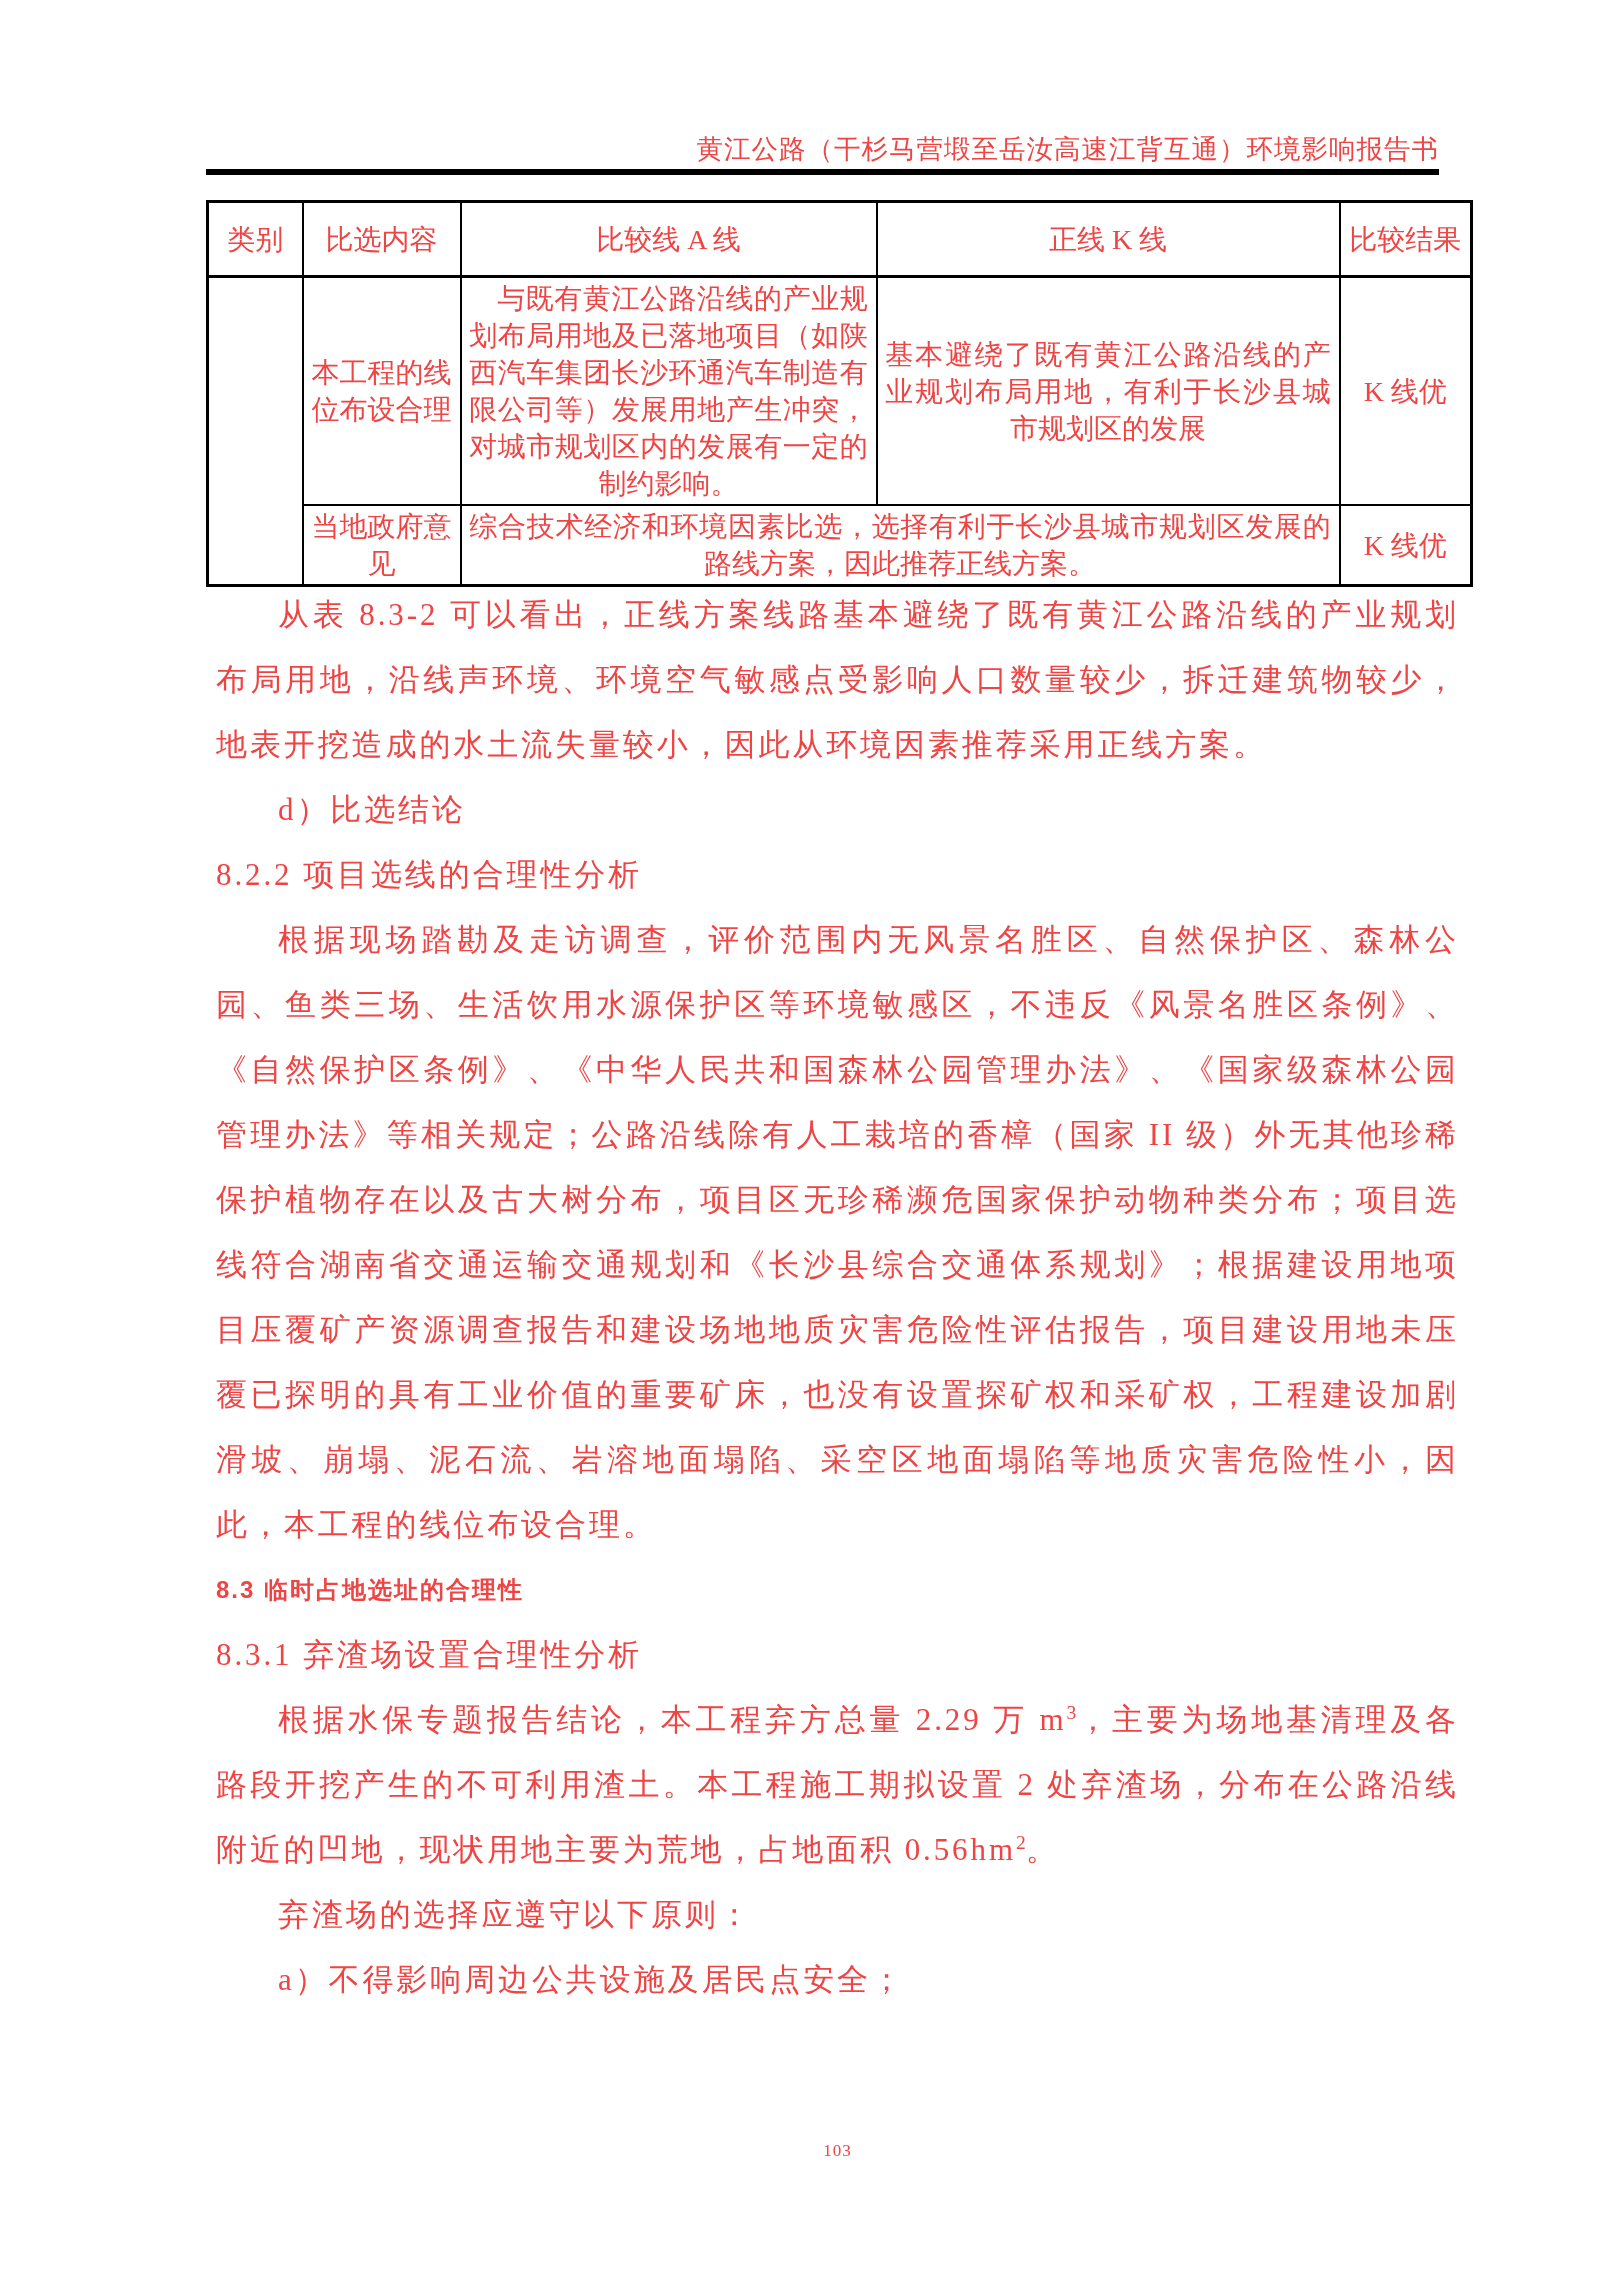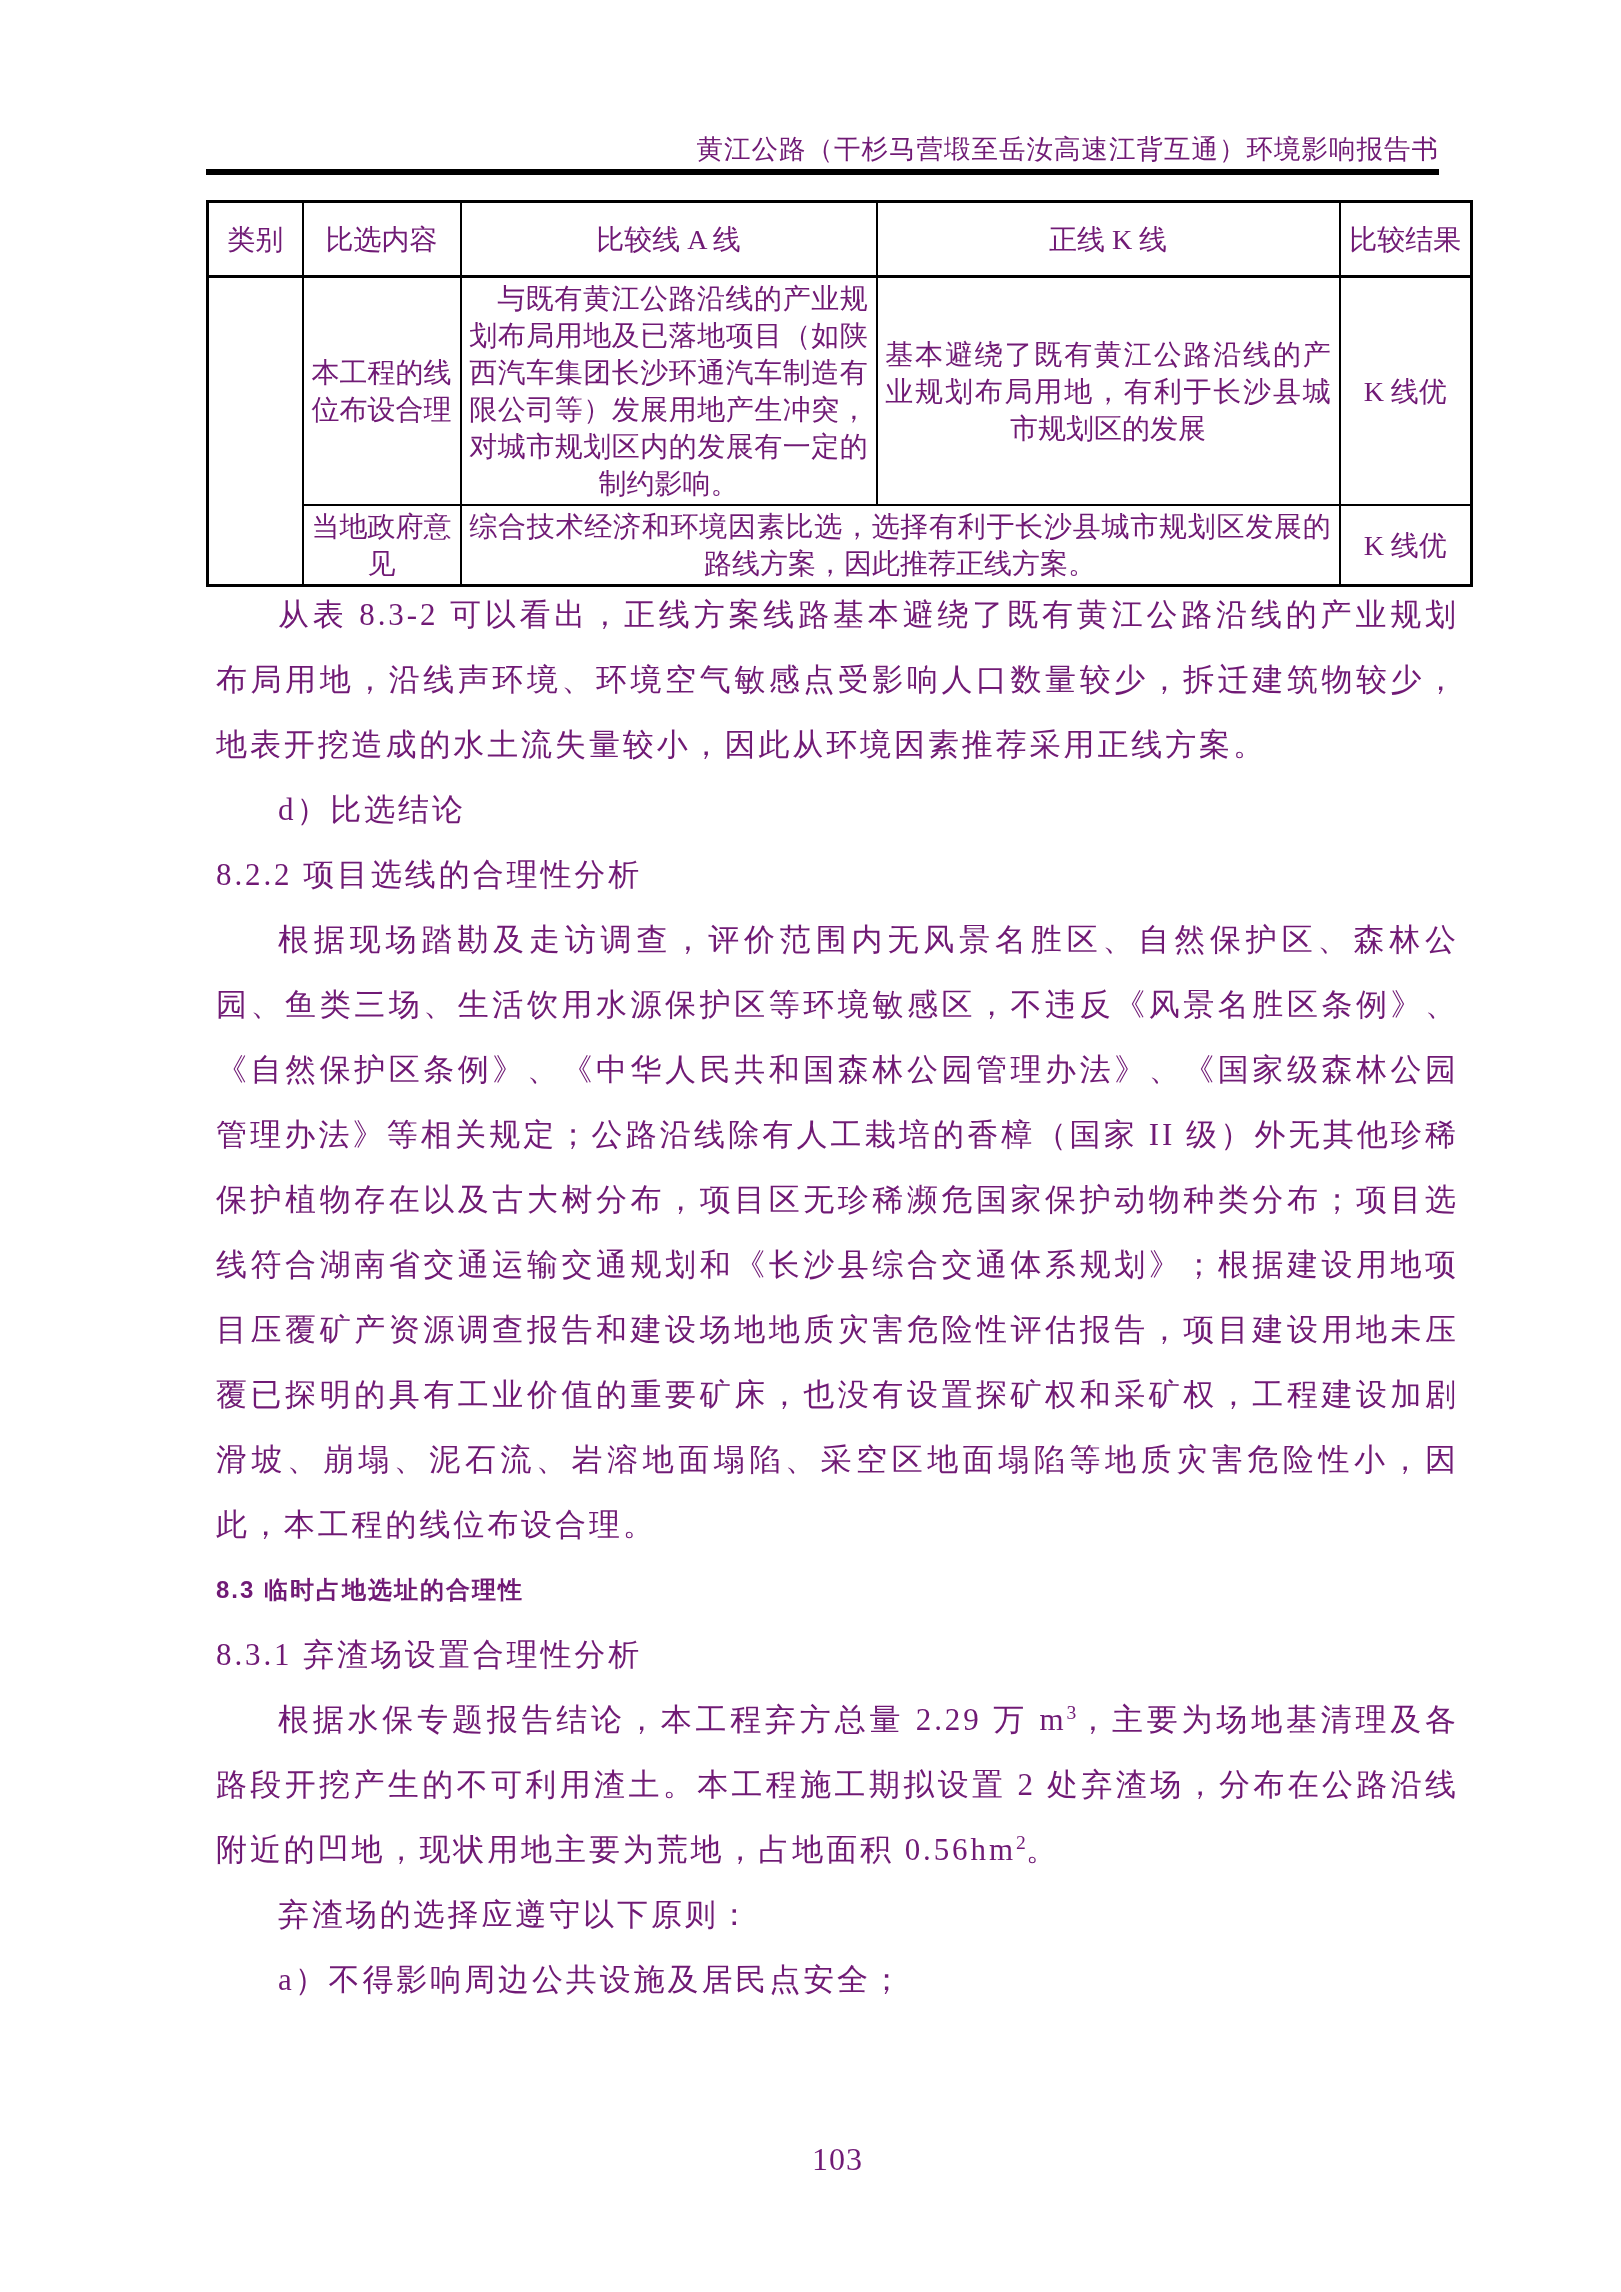--- a/index.html
+++ b/index.html
@@ -6,21 +6,21 @@
     margin: 0;
     padding: 0;
     background: #ffffff;
   }
   .page {
     position: relative;
     width: 1621px;
     height: 2293px;
     background: #ffffff;
     font-family: "Liberation Serif", "DejaVu Serif", serif;
-    color: #701a75;
+    color: #ef4444;
     overflow: hidden;
   }
 
   
   .doc-header {
     position: absolute;
     left: 206px;
     top: 131px;
     width: 1233px;
     text-align: right;
@@ -102,21 +102,21 @@
     letter-spacing: 0;
   }
 
   
   .page-number {
     position: absolute;
     left: 216px;
     top: 2141px;
     width: 1243px;
     text-align: center;
-    font-size: 32px;
+    font-size: 17px;
     letter-spacing: 1px;
   }
 </style>
 </head>
 <body>
 
 <div class="page">
 
   <div class="doc-header">黄江公路（干杉马营塅至岳汝高速江背互通）环境影响报告书</div>
   <div class="header-rule"></div>

